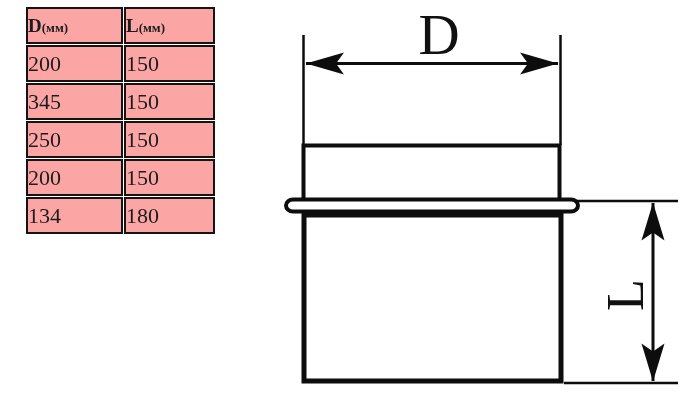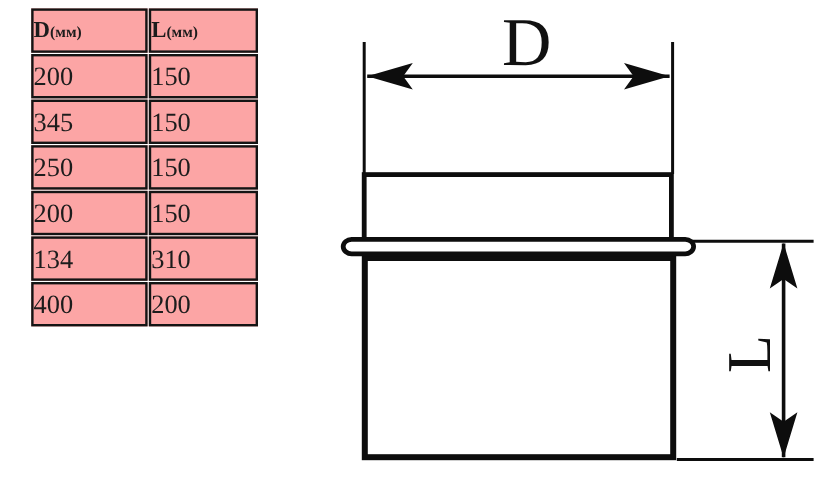--- a/index.html
+++ b/index.html
@@ -79,25 +79,21 @@
       <tr>
         <td class="c1">250</td>
         <td class="c2">150</td>
       </tr>
       <tr>
         <td class="c1">200</td>
         <td class="c2">150</td>
       </tr>
       <tr>
         <td class="c1">134</td>
-        <td class="c2">310</td>
-      </tr>
-      <tr>
-        <td class="c1">400</td>
-        <td class="c2">200</td>
+        <td class="c2">180</td>
       </tr>
     </tbody>
   </table>
 
   <svg class="drawing" width="700" height="418" viewBox="0 0 700 418">
 
     <line class="ln" x1="303.5" y1="35" x2="303.5" y2="145" stroke-width="2.5"></line>
     <line class="ln" x1="560.5" y1="35" x2="560.5" y2="145" stroke-width="2.5"></line>
 
     <line class="ln" x1="306" y1="63.5" x2="558" y2="63.5" stroke-width="3"></line>

